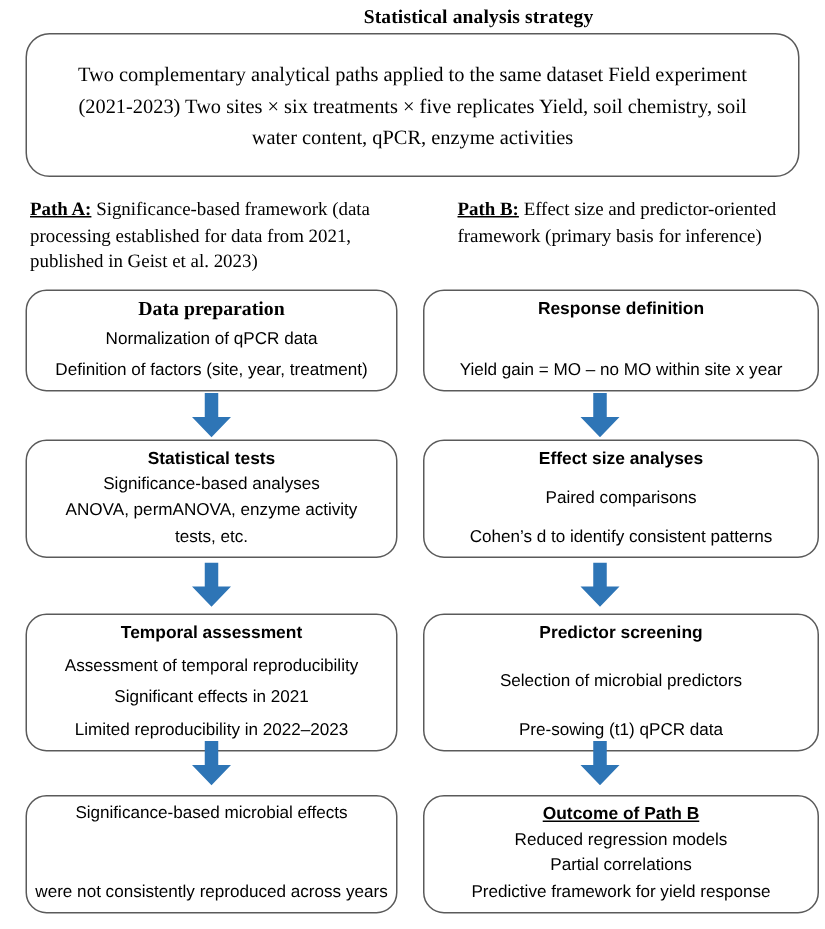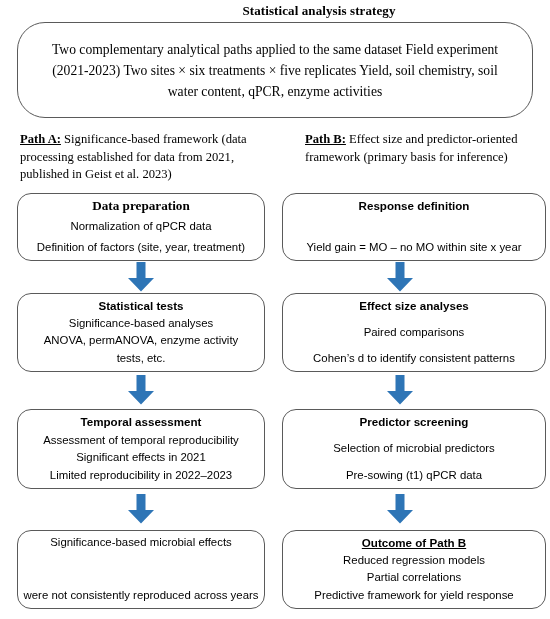--- a/index.html
+++ b/index.html
@@ -43,21 +43,21 @@
     justify-content: center;
     text-align: center;
   }
 
   
   .intro-box {
     left: 17px;
     top: 22px;
     width: 516px;
     height: 96px;
-    border-radius: 28px;
+    border-radius: 16px;
     padding: 0 26px;
   }
   .intro-text {
     font-family: "Liberation Serif", serif;
     font-size: 13.6px;
     line-height: 21px;
     text-align: center;
   }
 
   
@@ -97,21 +97,21 @@
   }
   .step-line {
     font-size: 11.4px;
     line-height: 15.4px;
     white-space: nowrap;
   }
 
   
   .row1 { top: 193px; height: 68px; }
   .row2 { top: 293px; height: 79px; }
-  .row3 { top: 409px; height: 80px; }
+  .row3 { top: 409px; height: 92px; }
   .row4 { top: 530px; height: 79px; }
 
   
   .arrow {
     position: absolute;
     width: 28px;
     height: 30px;
   }
   .arrow svg { display: block; width: 28px; height: 30px; }
 

